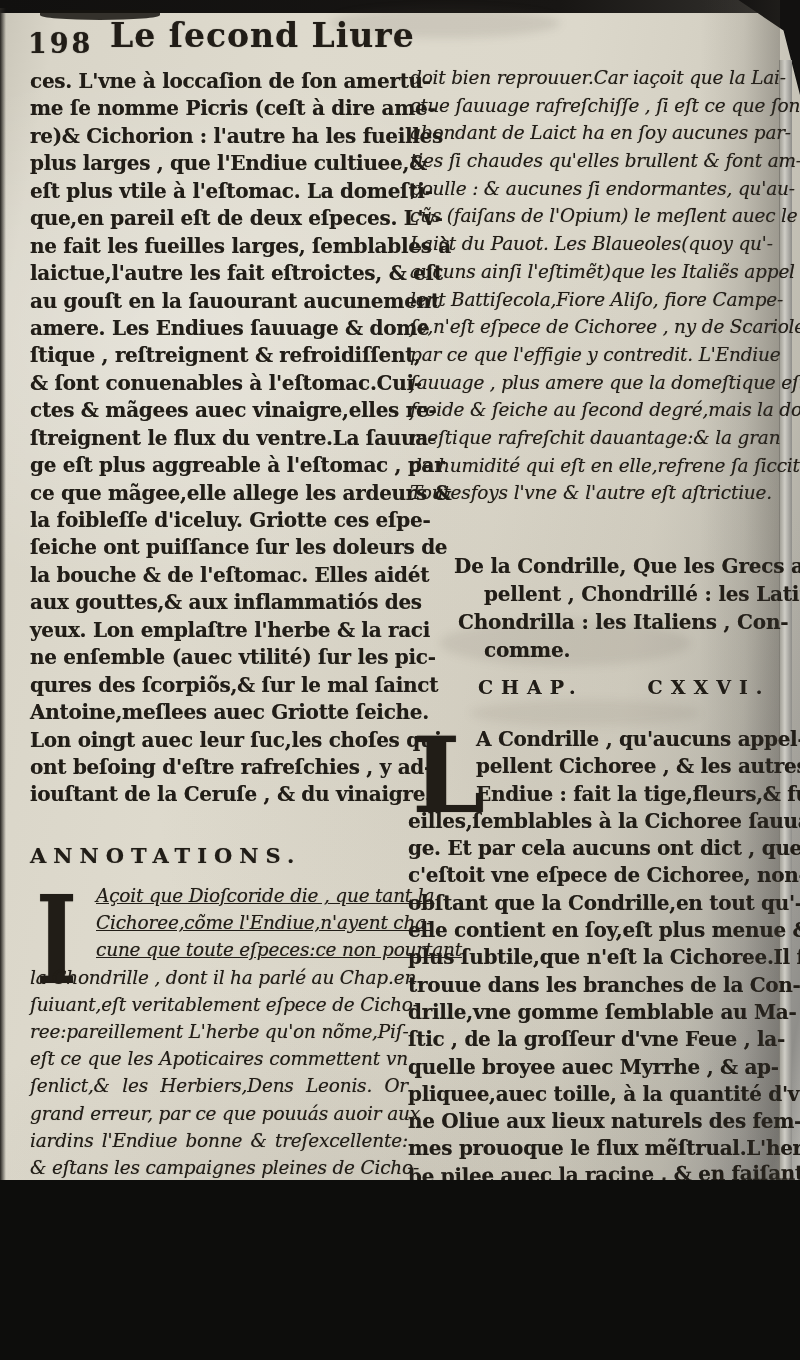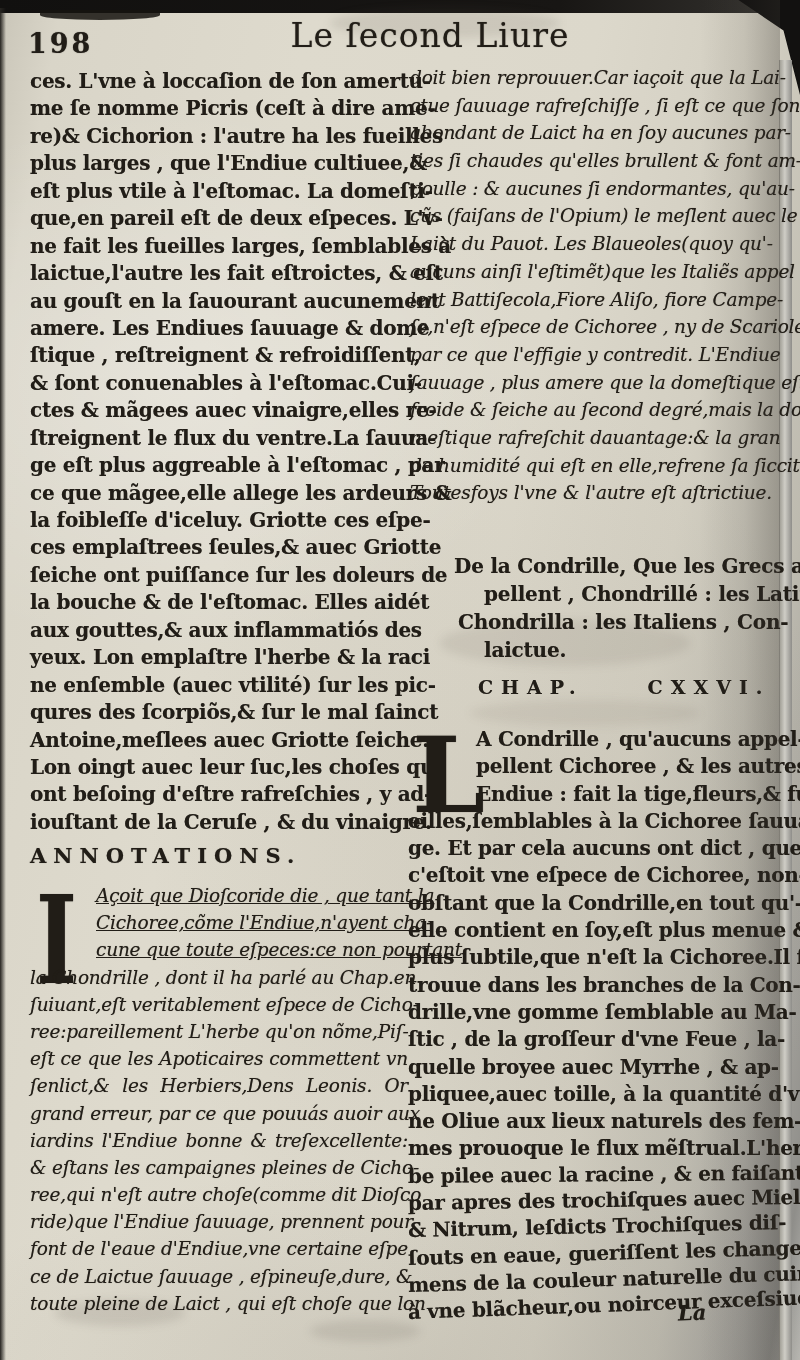--- a/index.html
+++ b/index.html
@@ -1,17 +1,17 @@
 <!DOCTYPE html>
 <html><head>
 <meta charset="utf-8">
 <style>
   html,body{margin:0;padding:0;background:#0d0d0c;}
   .scan{
-    position:relative;width:800px;height:1360px;overflow:hidden;
+    position:relative;width:800px;height:1180px;overflow:hidden;
     font-family:"DejaVu Serif", serif;color:#211d17;
     background:
       radial-gradient(ellipse 560px 420px at 22% 28%, rgba(255,255,255,0.28), rgba(255,255,255,0) 65%),
       radial-gradient(ellipse 500px 680px at 62% 62%, rgba(118,108,88,0.10), rgba(118,108,88,0) 70%),
       radial-gradient(ellipse 700px 300px at 50% 101%, rgba(105,98,84,0.14), rgba(105,98,84,0) 70%),
       linear-gradient(100deg,#c9c5b8 0%,#d9d5c8 6%,#dedacd 30%,#dcd8cb 58%,#d3cfc2 74%,#bdbaaf 86%,#a2a09a 93%,#8f8e8a 97%,#b9b8b3 100%);
   }
   
   .edge-top{position:absolute;left:0;top:0;width:800px;height:13px;background:linear-gradient(to right,#11100f 0%,#181614 70%,#2a2825 88%,#3c3a36 100%);}
   .edge-top-bump{position:absolute;left:40px;top:10px;width:120px;height:10px;border-radius:0 0 50% 50%;background:#16140f;opacity:.85;}
@@ -20,21 +20,21 @@
   .page-edge-strip{position:absolute;left:779px;top:60px;width:13px;height:1300px;background:linear-gradient(to right,#9a988f,#cfcdc6 45%,#8e8d89);}
   
   .blot{position:absolute;border-radius:50%;filter:blur(4px);}
   .blot.b1{left:440px;top:620px;width:250px;height:46px;background:rgba(84,78,66,0.10);}
   .blot.b2{left:470px;top:700px;width:230px;height:26px;background:rgba(84,78,66,0.08);}
   .blot.b3{left:55px;top:1300px;width:130px;height:26px;background:rgba(84,78,66,0.13);}
   .blot.b4{left:310px;top:1320px;width:110px;height:22px;background:rgba(84,78,66,0.12);}
   .blot.b5{left:330px;top:8px;width:230px;height:30px;background:rgba(84,78,66,0.12);}
   
   .pageno{position:absolute;left:28px;top:28px;font-size:27px;font-weight:bold;letter-spacing:3px;text-shadow:0 0 1px rgba(33,29,23,.6);}
-  .runtitle{position:absolute;left:110px;top:16px;width:640px;text-align:center;font-size:33px;font-weight:normal;letter-spacing:1px;text-shadow:0 0 1px rgba(33,29,23,.55);}
+  .runtitle{position:absolute;left:110px;top:16px;width:640px;text-align:left;font-size:33px;font-weight:bold;letter-spacing:1px;text-shadow:0 0 1px rgba(33,29,23,.55);}
   
   .lines .tl{white-space:nowrap;text-align:justify;text-align-last:justify;overflow:visible;}
   .roman .tl{font-weight:bold;letter-spacing:-0.3px;text-shadow:0 0 .6px rgba(33,29,23,.5);}
   .italic .tl{font-style:italic;letter-spacing:-0.2px;text-shadow:0 0 .7px rgba(40,34,26,.55);}
   
   .lbody{position:absolute;left:30px;top:68px;width:376px;font-size:20px;}
   .lbody .tl{height:27.45px;line-height:27.45px;}
   .annhead{position:absolute;left:30px;top:843px;width:376px;font-size:21px;font-weight:bold;letter-spacing:7px;text-shadow:0 0 .7px rgba(33,29,23,.5);}
   .ann{position:absolute;left:30px;top:882px;width:378px;font-size:18.5px;}
   .ann .tl{height:27.2px;line-height:27.2px;}
@@ -97,21 +97,20 @@
       <div class="tl">laictue,l'autre les fait eſtroictes, &amp; eſt</div>
       <div class="tl">au gouſt en la ſauourant aucunement</div>
       <div class="tl">amere. Les Endiues ſauuage &amp; dome</div>
       <div class="tl">ſtique , reſtreignent &amp; refroidiſſent,</div>
       <div class="tl">&amp; ſont conuenables à l'eſtomac.Cui-</div>
       <div class="tl">ctes &amp; mãgees auec vinaigre,elles re-</div>
       <div class="tl">ſtreignent le flux du ventre.La ſauua-</div>
       <div class="tl">ge eſt plus aggreable à l'eſtomac , par</div>
       <div class="tl">ce que mãgee,elle allege les ardeurs &amp;</div>
       <div class="tl">la foibleſſe d'iceluy. Griotte ces eſpe-</div>
-      <div class="tl">ces emplaſtrees ſeules,&amp; auec Griotte</div>
       <div class="tl">ſeiche ont puiſſance ſur les doleurs de</div>
       <div class="tl">la bouche &amp; de l'eſtomac. Elles aidét</div>
       <div class="tl">aux gouttes,&amp; aux inflammatiós des</div>
       <div class="tl">yeux. Lon emplaſtre l'herbe &amp; la raci</div>
       <div class="tl">ne enſemble (auec vtilité) ſur les pic-</div>
       <div class="tl">qures des ſcorpiõs,&amp; ſur le mal ſainct</div>
       <div class="tl">Antoine,meſlees auec Griotte ſeiche.</div>
       <div class="tl">Lon oingt auec leur ſuc,les choſes qui</div>
       <div class="tl">ont beſoing d'eſtre rafreſchies , y ad-</div>
       <div class="tl">iouſtant de la Ceruſe , &amp; du vinaigre.</div>
@@ -152,21 +151,21 @@
       <div class="tl">ſauuage , plus amere que la domeſtique eſt</div>
       <div class="tl">froide &amp; ſeiche au ſecond degré,mais la do-</div>
       <div class="tl">meſtique rafreſchit dauantage:&amp; la gran</div>
       <div class="tl">de humidité qui eſt en elle,refrene ſa ſiccité.</div>
       <div class="tl">Toutesfoys l'vne &amp; l'autre eſt aſtrictiue.</div>
     </div>
   <div class="sechead lines">
       <div class="tl">De la Condrille, Que les Grecs ap-</div>
       <div class="tl">pellent , Chondrillé : les Latins,</div>
       <div class="tl">Chondrilla : les Italiens , Con-</div>
-      <div class="tl">laictue.</div>
+      <div class="tl">comme.</div>
     </div>
   <div class="chapline">
     <span>CHAP.</span>
     <span>CXXVI.</span>
   </div>
   <div class="dropcap dc-l">L</div>
   <div class="chapter lines roman">
       <div class="tl">A Condrille , qu'aucuns appel-</div>
       <div class="tl">pellent Cichoree , &amp; les autres,</div>
       <div class="tl">Endiue : fait la tige,fleurs,&amp; fu-</div>

